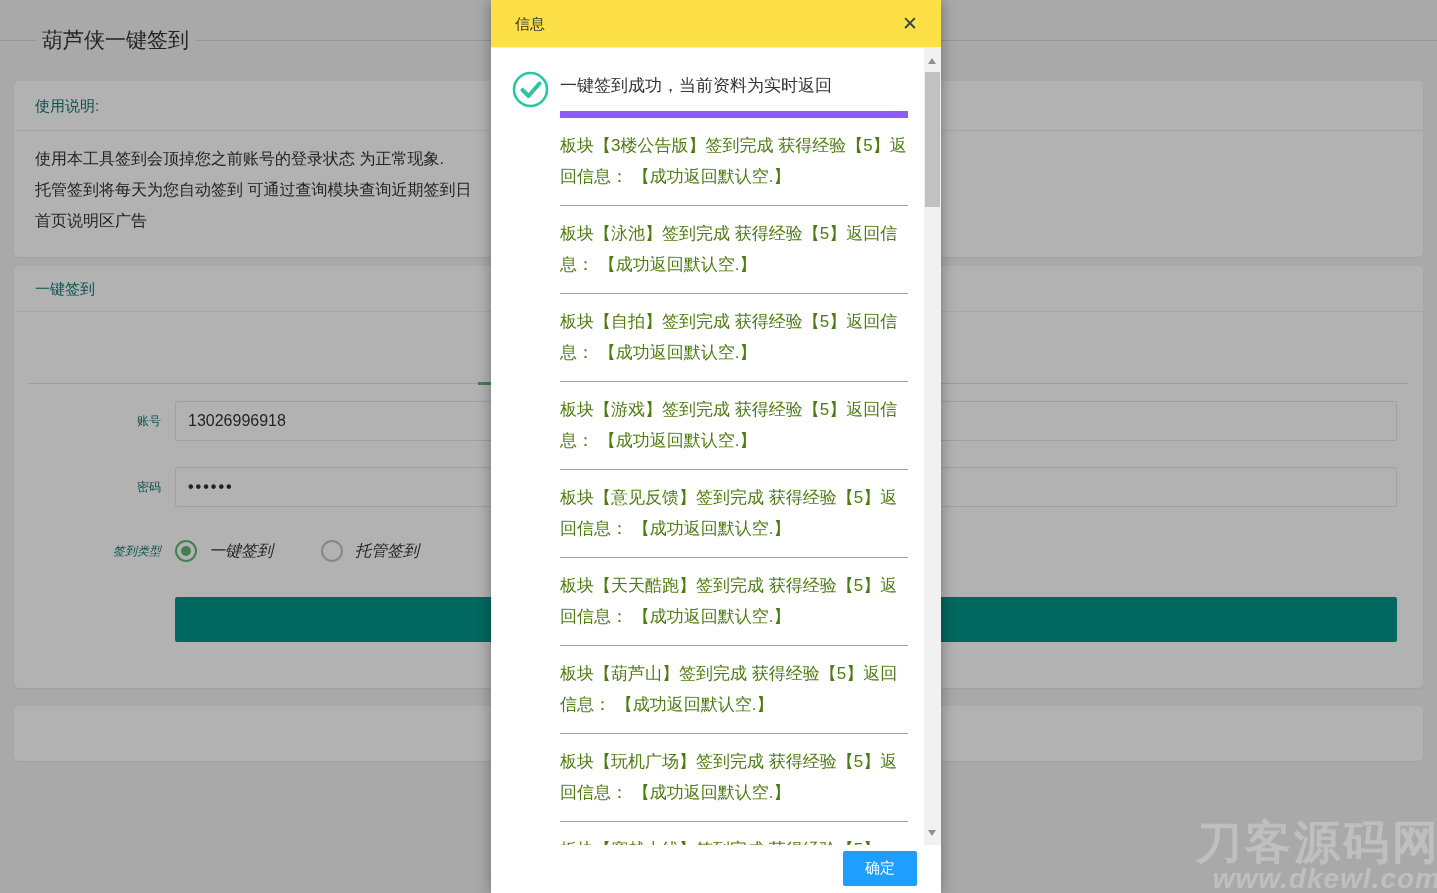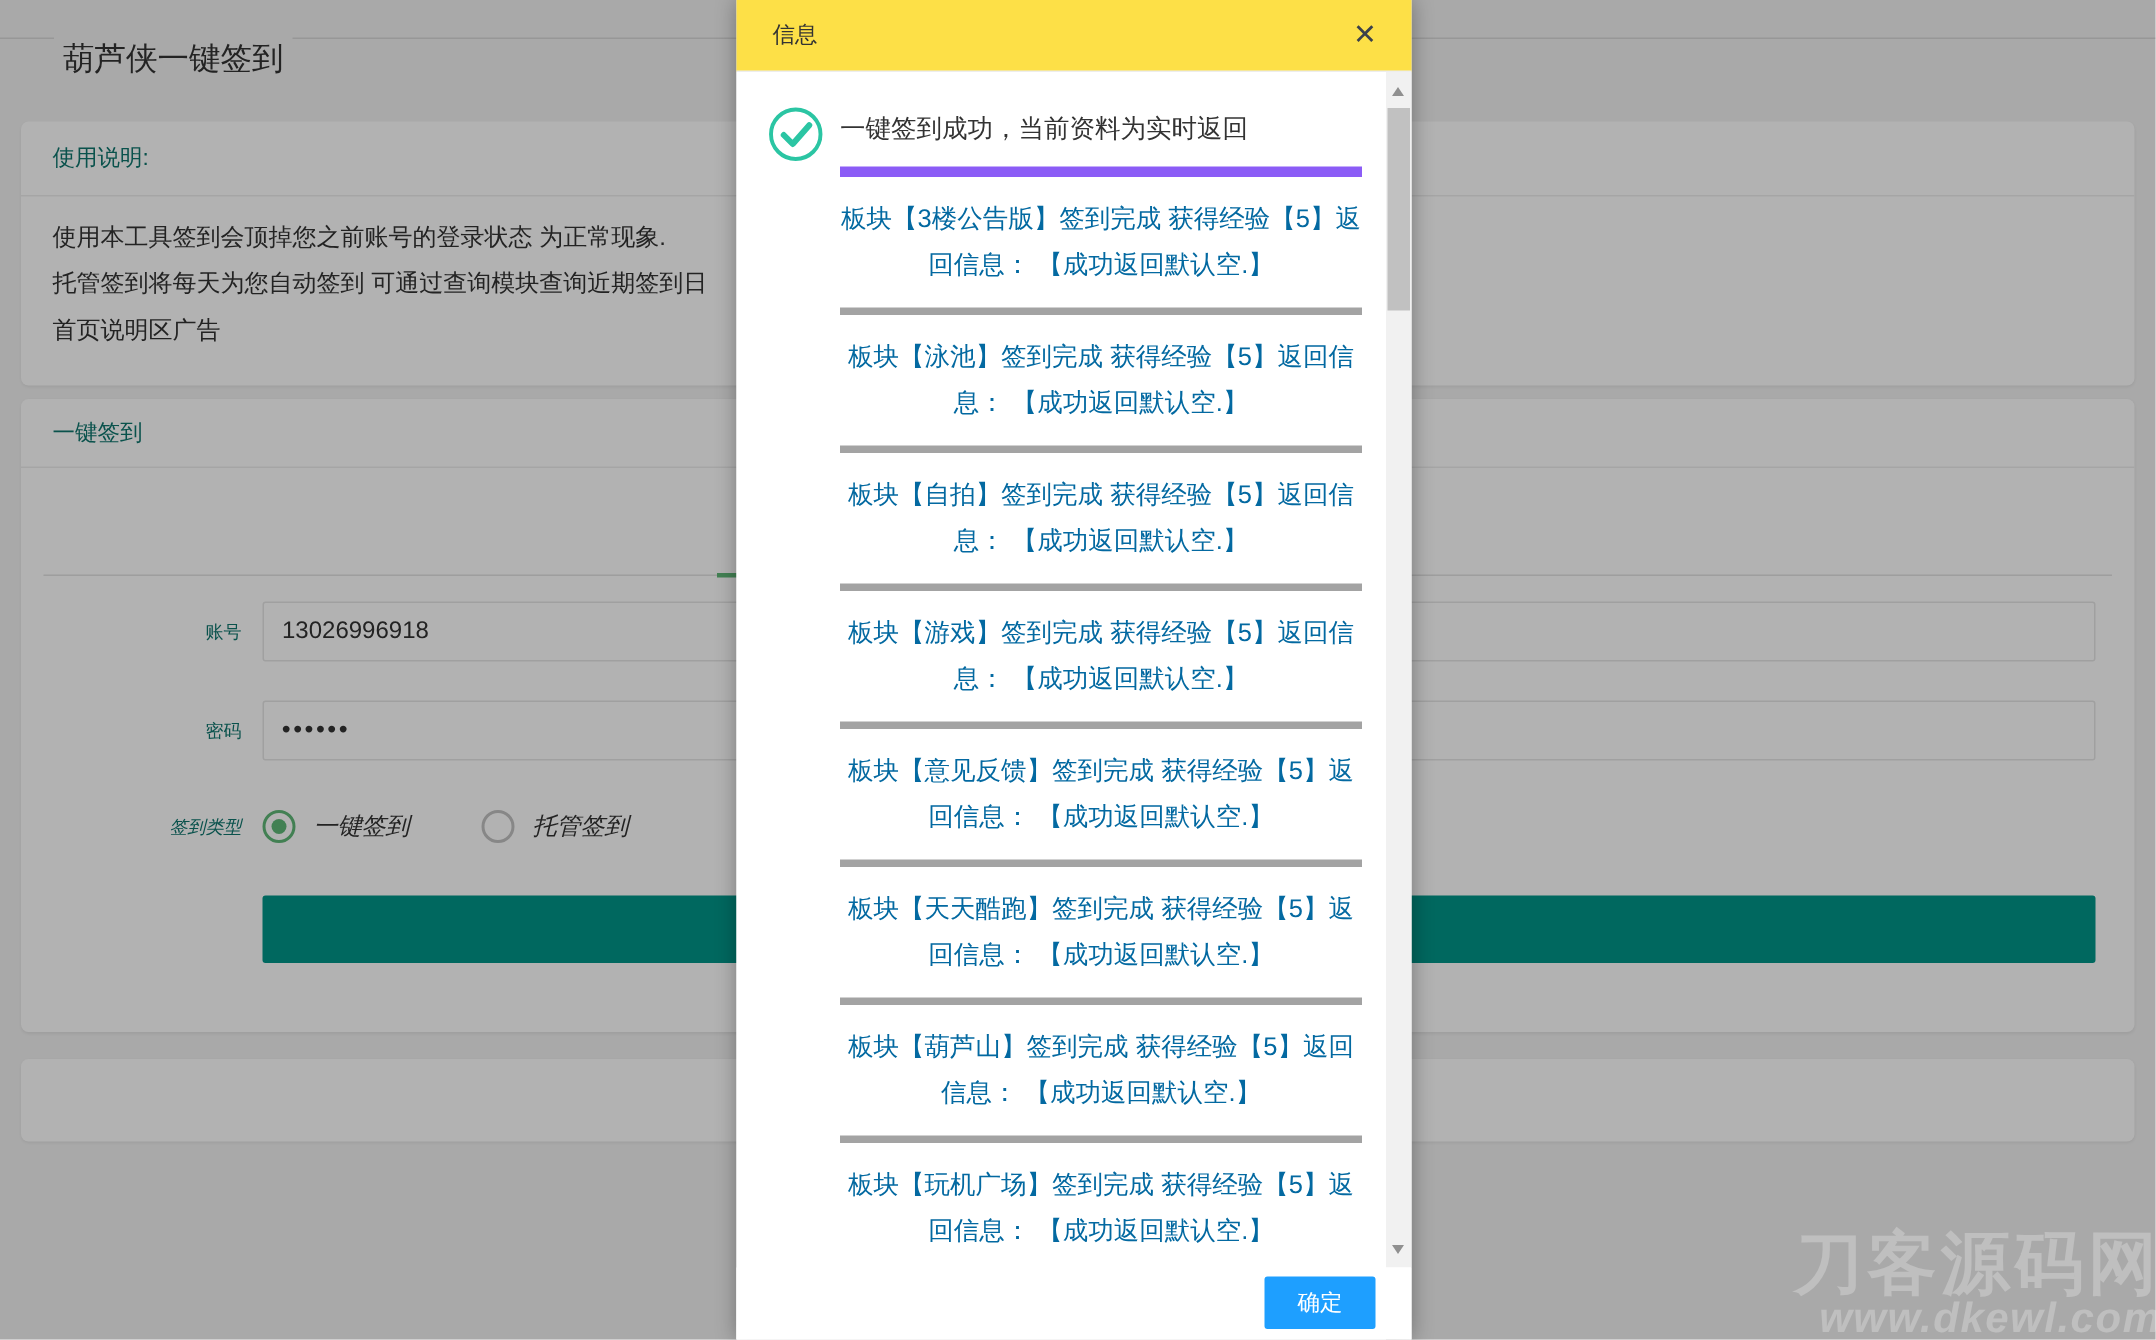--- a/index.html
+++ b/index.html
@@ -3,21 +3,21 @@
 <meta charset="utf-8">
 <style>
   * { margin:0; padding:0; box-sizing:border-box; }
   html,body { width:1437px; height:893px; overflow:hidden;
     font-family:"Liberation Sans","DejaVu Sans",sans-serif; background:#f2f2f2; }
 
   
   .page { position:absolute; inset:0; background:#f2f2f2; z-index:0; }
 
   .field-title { position:absolute; top:25px; left:0; right:0; height:30px;
-    display:flex; align-items:flex-start; }
+    display:flex; align-items:center; }
   .field-title .ln { height:1px; background:#d9d9d9; }
   .field-title .ln.left { width:36px; }
   .field-title .ln.right { flex:1; }
   .field-title h1 { font-size:21px; font-weight:400; color:#333; padding:0 6px; white-space:nowrap; }
 
   .card { position:absolute; background:#fff; border-radius:5px;
     box-shadow:0 1px 2px rgba(0,0,0,.06); }
   .card-h { height:50px; line-height:50px; padding-left:21px; font-size:15px; color:#0f766e;
     border-bottom:1px solid #ededed; }
   #card-usage { left:14px; top:81px; width:1409px; height:176px; }
@@ -67,22 +67,22 @@
   .m-head { position:absolute; top:0; left:0; right:0; height:48px; background:#fde047;
     border-bottom:1px solid #ededed; }
   .m-title { position:absolute; left:24px; top:0; line-height:48px; font-size:15px; color:#333; }
   .m-close { position:absolute; right:19px; top:12px; width:24px; height:24px; line-height:24px;
     text-align:center; font-size:19px; color:#3b414c; cursor:pointer; }
   .m-body { position:absolute; top:48px; bottom:0; left:0; right:17px; overflow:hidden; background:#fff; }
   .m-list { margin:0 16px 0 69px; }
   .success-row { position:relative; height:70px; border-bottom:7px solid #8b5cf6; }
   .success-row .s-text { position:absolute; left:0; top:26px; font-size:17px; color:#333; white-space:nowrap; }
   .success-icon { position:absolute; left:-48px; top:23px; width:37px; height:37px; }
-  .m-item { padding:12px 0 13px 0; font-size:17px; line-height:31px; color:#0369a1;
-    border-bottom:5px solid #a3a3a3;text-align:center; }
+  .m-item { padding:12px 0 13px 0; font-size:17px; line-height:31px; color:#4d7c0f;
+    border-bottom:1px solid #a3a3a3; }
 
   
   .sbar { position:absolute; right:0; top:48px; bottom:48px; width:17px; background:#f1f1f1; z-index:21; }
   .sb-up, .sb-down { position:absolute; left:0; width:17px; height:17px; cursor:pointer; }
   .sb-up { top:4px; } .sb-down { bottom:4px; }
   .sb-up::after { content:""; position:absolute; left:4px; top:6px;
     border-left:4.5px solid transparent; border-right:4.5px solid transparent; border-bottom:6px solid #909090; }
   .sb-down::after { content:""; position:absolute; left:4px; top:6px;
     border-left:4.5px solid transparent; border-right:4.5px solid transparent; border-top:6px solid #909090; }
   .sb-thumb { position:absolute; left:1px; top:24px; width:15px; height:135px; background:#c1c1c1; cursor:grab; }

